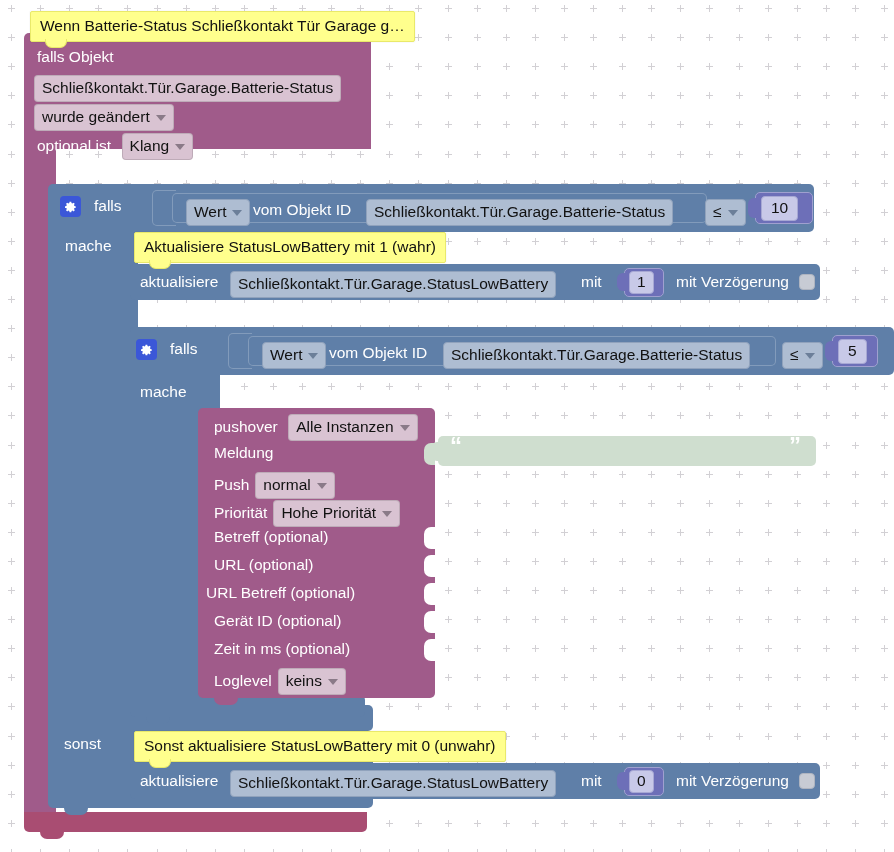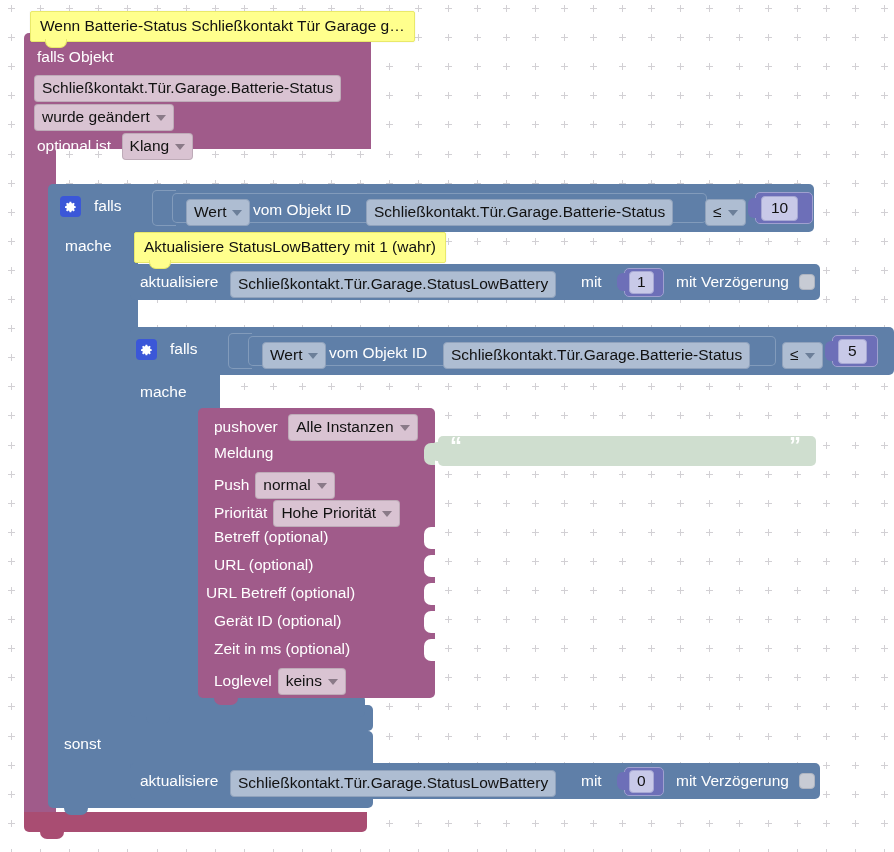--- a/index.html
+++ b/index.html
@@ -1181,20 +1181,23 @@
 
   <div class="blk" style="left:438px;top:436px;width:378px;height:30px;background:#cfdecf;border-radius:5px;"></div>
   <div class="blk" style="left:431px;top:442px;width:10px;height:19px;background:#cfdecf;border-radius:6px 0 0 6px;"></div>
   <div class="blk" style="left:450px;top:434px;color:#fff;font-size:24px;line-height:1;font-weight:bold;">
     <span>“</span>
   </div>
   <div class="blk" style="left:789px;top:434px;color:#fff;font-size:24px;line-height:1;font-weight:bold;">
     <span>”</span>
   </div>
 
+  <div class="comment" style="left:134px;top:731px;">
+    <span>Sonst aktualisiere StatusLowBattery mit 0 (unwahr)</span>
+  </div>
 
   <div class="blk blue" style="left:130px;top:763px;width:690px;height:36px;border-radius:5px;"></div>
   <div class="blk" style="left:140px;top:772px;">
     <span class="label">aktualisiere</span>
   </div>
   <div class="blk" style="left:230px;top:770px;">
     <span class="field blue-f">Schließkontakt.Tür.Garage.StatusLowBattery</span>
   </div>
   <div class="blk" style="left:581px;top:772px;">
     <span class="label">mit</span>

